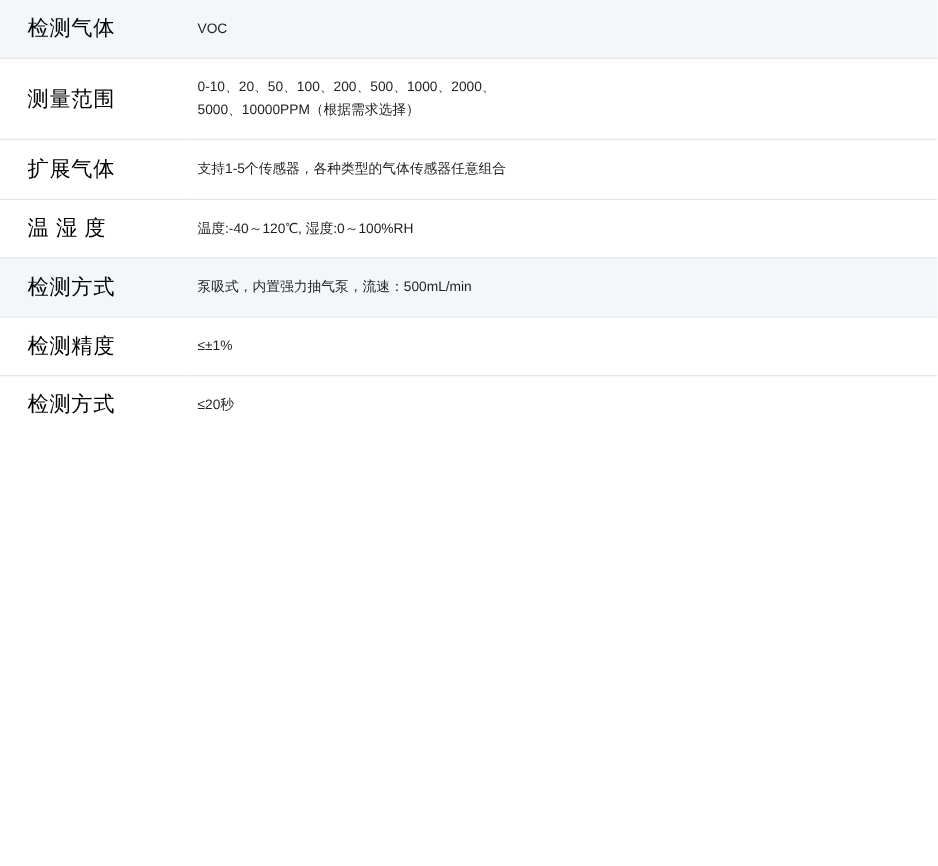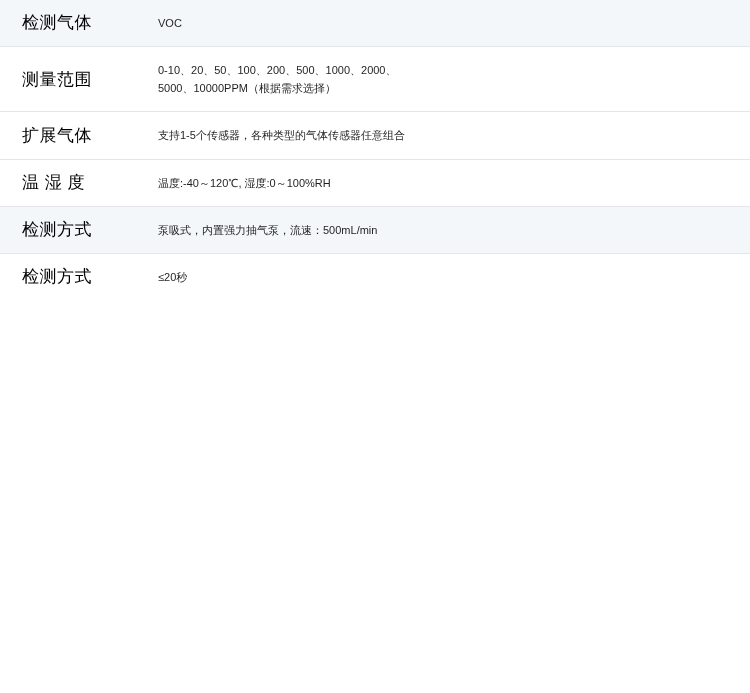--- a/index.html
+++ b/index.html
@@ -82,19 +82,25 @@
           <span class="value-line">温度:-40～120℃, 湿度:0～100%RH</span>
         </td>
       </tr>
       <tr class="row-alt">
         <td class="label-cell">检测方式</td>
         <td class="value-cell">
           <span class="value-line">泵吸式，内置强力抽气泵，流速：500mL/min</span>
         </td>
       </tr>
       <tr>
+        <td class="label-cell">检测精度</td>
+        <td class="value-cell">
+          <span class="value-line">≤±1%</span>
+        </td>
+      </tr>
+      <tr>
         <td class="label-cell">检测方式</td>
         <td class="value-cell">
           <span class="value-line">≤20秒</span>
         </td>
       </tr>
     </tbody>
 </table>
 
 </body></html>

